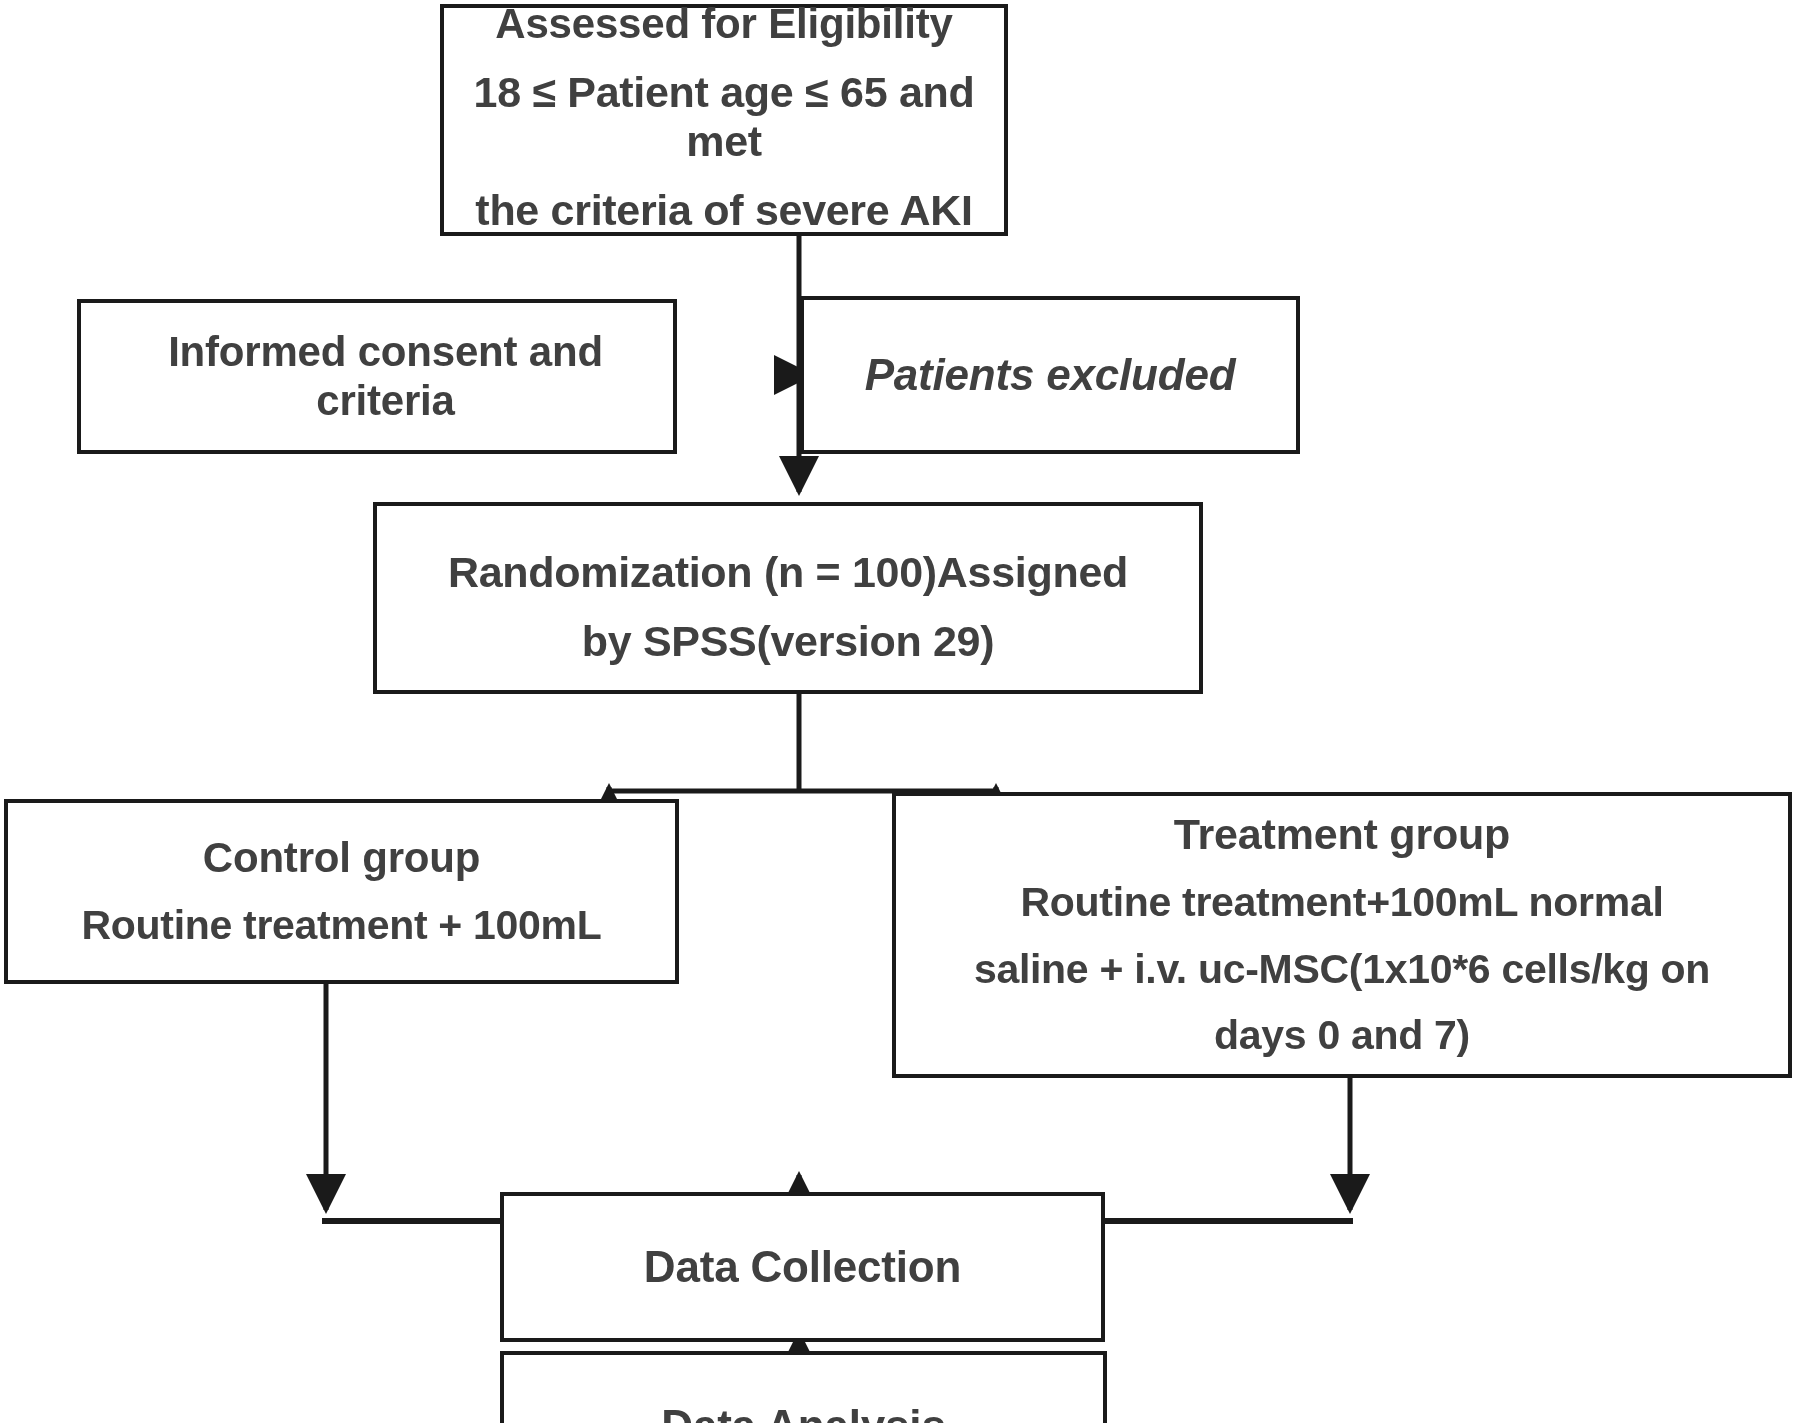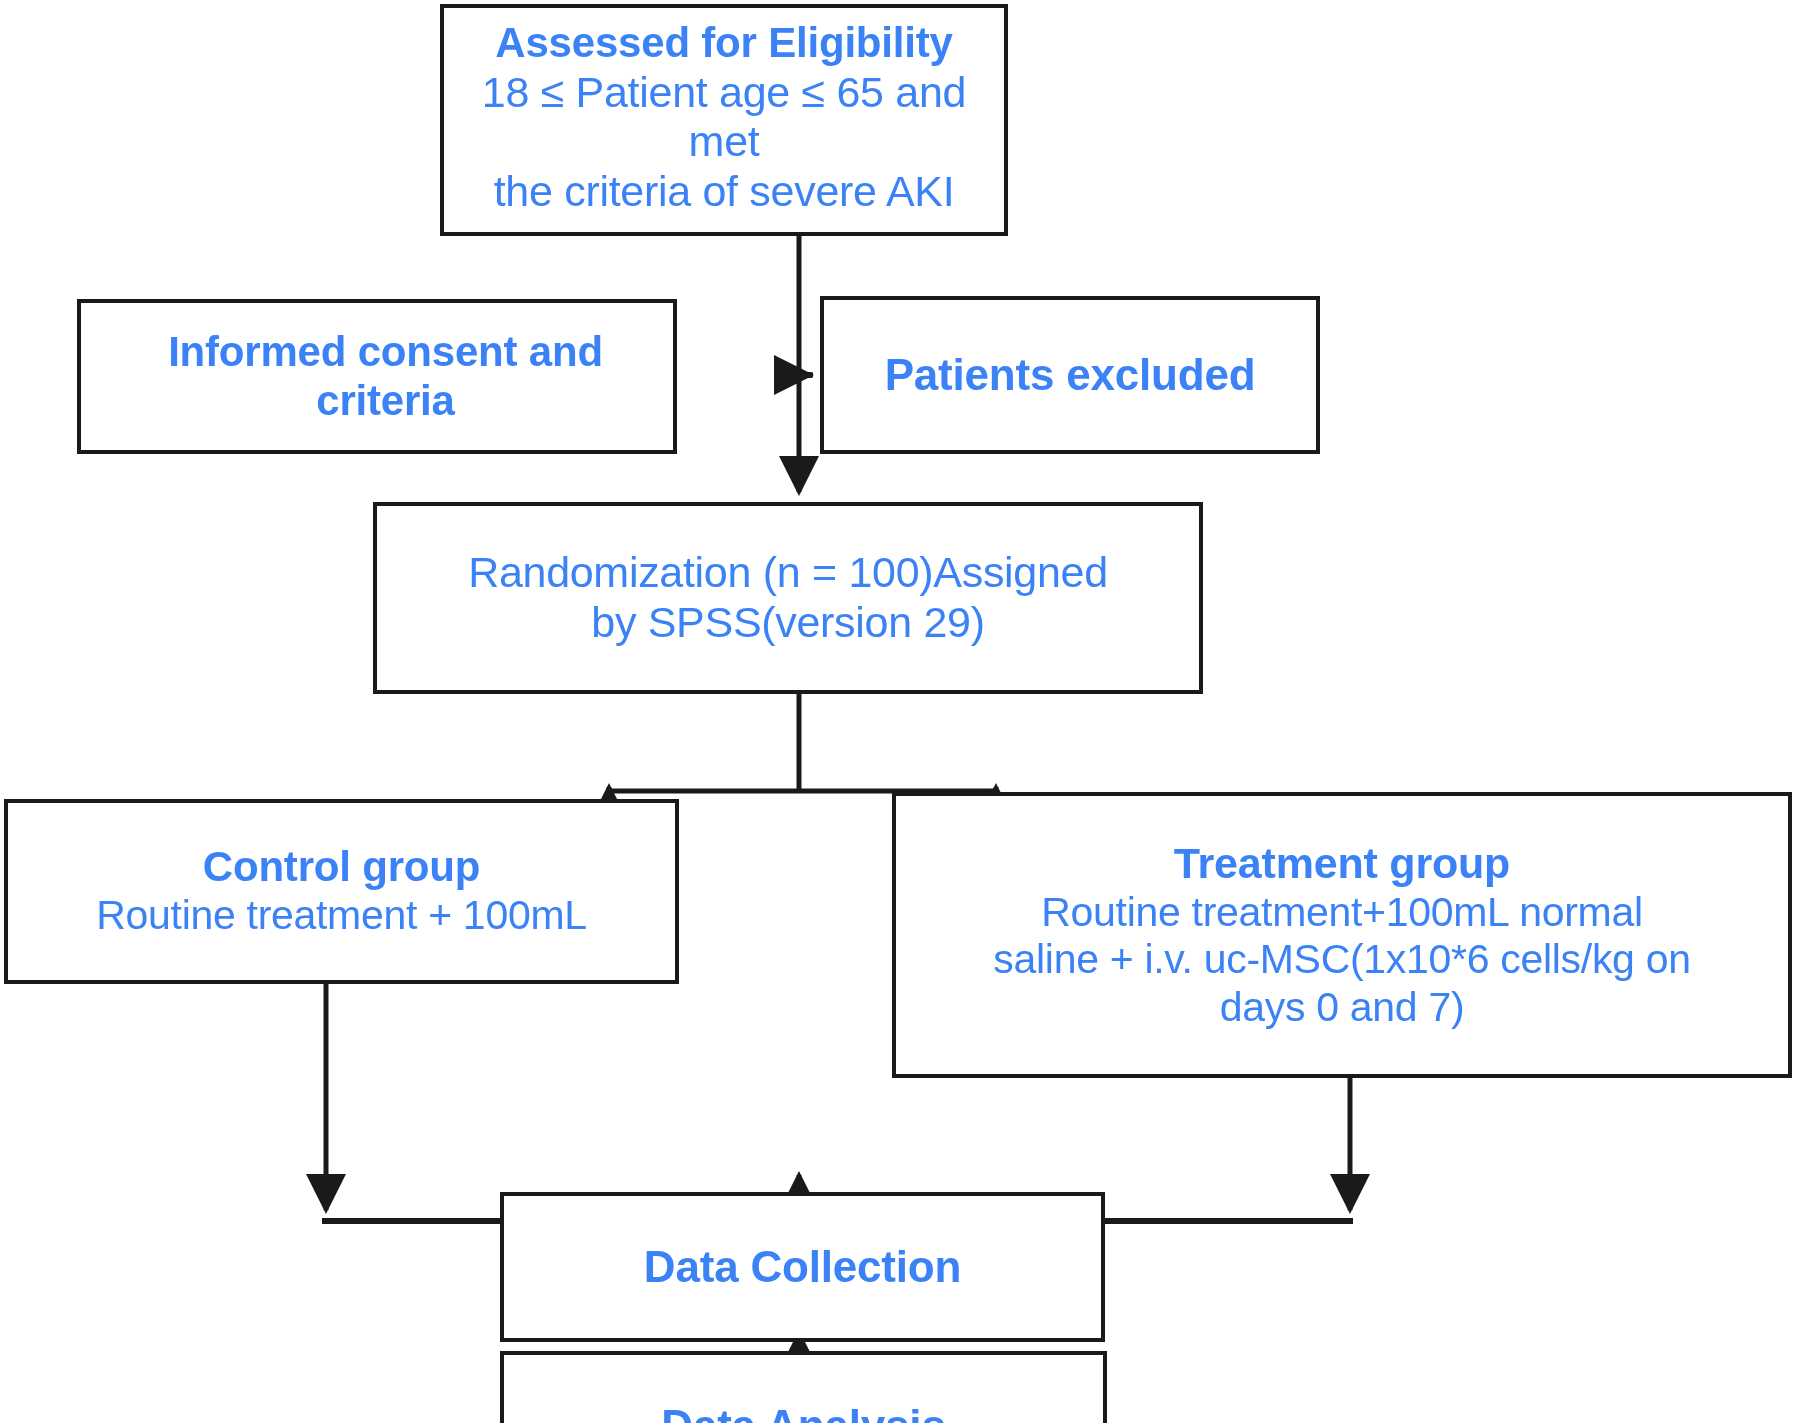--- a/index.html
+++ b/index.html
@@ -26,40 +26,41 @@
   .node {
     position: absolute;
     box-sizing: border-box;
     border: 4px solid #1a1a1a;
     background: #ffffff;
     display: flex;
     flex-direction: column;
     align-items: center;
     justify-content: center;
     text-align: center;
-    color: #3b82f6;
+    color: #404040;
     line-height: 1.16;
   }
   .node .ttl {
     font-weight: bold;
     font-size: 42px;
     letter-spacing: -0.2px;
     white-space: nowrap;
   }
   .node .bdy {
-    font-weight: normal;
+    font-weight: bold;
     font-size: 42px;
     letter-spacing: -0.3px;
+    margin-top: 19px;
   }
   .node.only-title .ttl { font-size: 44px; }
 
   
   #node-eligibility { left: 440px;  top: 4px;    width: 568px;  height: 232px; padding: 6px 12px 10px; }
   #node-consent     { left: 77px;   top: 299px;  width: 600px;  height: 155px; padding-left: 17px; }
-  #node-excluded    { left: 820px;  top: 296px;  width: 500px;  height: 158px; }
+  #node-excluded    { left: 800px;  top: 296px;  width: 500px;  height: 158px; font-style: italic; }
   #node-random      { left: 373px;  top: 502px;  width: 830px;  height: 192px; }
   #node-control     { left: 4px;    top: 799px;  width: 675px;  height: 185px; padding: 4px 10px; text-align: center; }
   #node-treatment   { left: 892px;  top: 792px;  width: 900px;  height: 286px; padding: 4px 30px; align-items: center; }
   #node-collection  { left: 500px;  top: 1192px; width: 605px;  height: 150px; }
   #node-analysis    { left: 500px;  top: 1351px; width: 607px;  height: 150px; }
 
   #node-eligibility .bdy { font-size: 43px; }
   #node-random .bdy { font-size: 43px; text-align: right; }
   #node-control .bdy { font-size: 41px; }
   #node-treatment .bdy { font-size: 41px; }

